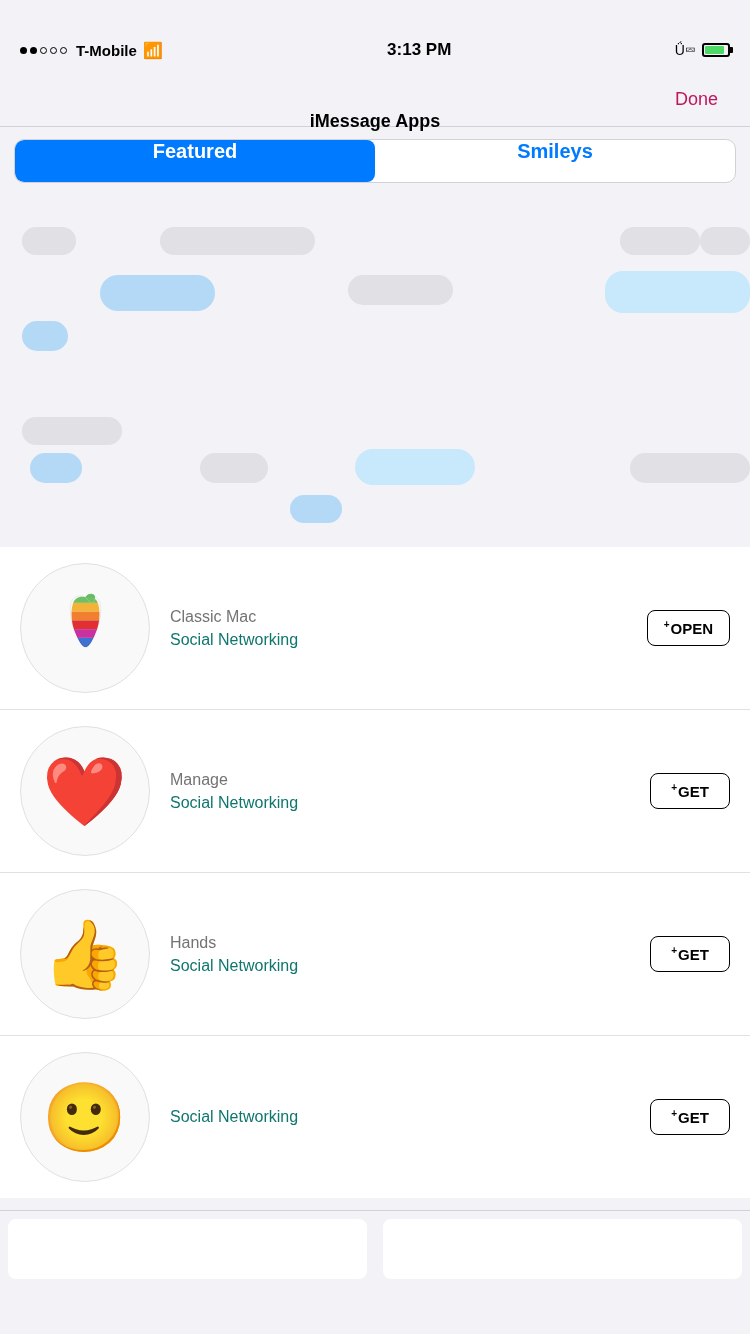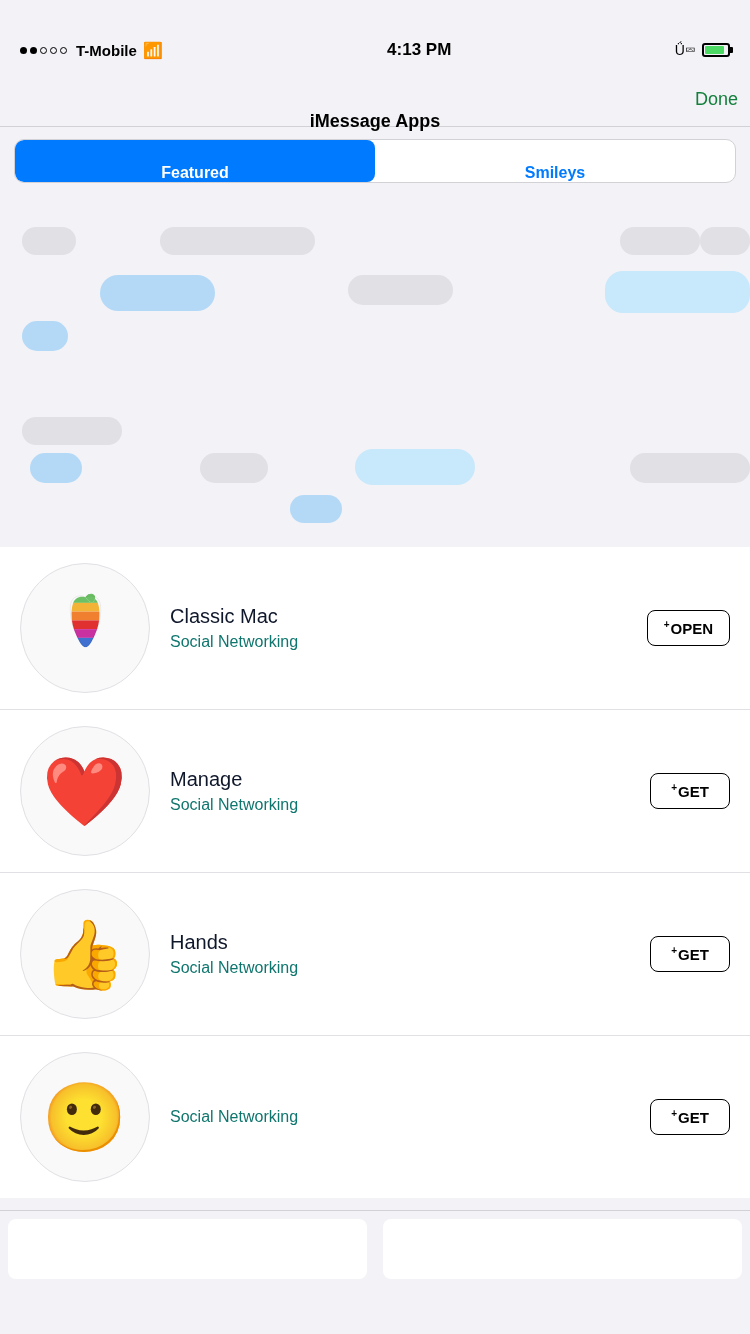--- a/index.html
+++ b/index.html
@@ -94,43 +94,43 @@
       border-bottom: 1px solid #d1d1d6;
     }
     .nav-title {
       font-size: 18px;
       font-weight: 600;
       color: #000;
       margin-top: 44px;
     }
     .nav-done {
       position: absolute;
-      right: 12px;
+      right: 32px;
       font-size: 18px;
-      color: #15803d;
+      color: #be185d;
       font-weight: 400;
       cursor: pointer;
     }
 
     
     .segmented-control {
       margin: 12px 14px;
       background: #fff;
       border-radius: 10px;
       border: 1px solid #d1d1d6;
       display: flex;
       overflow: hidden;
       height: 44px;
     }
     .seg-btn {
       flex: 1;
       display: flex;
-      align-items: flex-end;
+      align-items: flex-start;
       justify-content: center;
-      font-size: 16px;
+      font-size: 20px;
       font-weight: 600;
       cursor: pointer;
       transition: all 0.2s;
     }
     .seg-btn.active {
       background: #007aff;
       color: #fff;
       border-radius: 8px;
     }
     .seg-btn.inactive {
@@ -204,23 +204,23 @@
       margin-right: 20px;
     }
     .app-icon-emoji {
       font-size: 68px;
       line-height: 1;
     }
     .app-info {
       flex: 1;
     }
     .app-name {
-      font-size: 20px;
+      font-size: 16px;
       font-weight: 400;
-      color: #0f172a;
+      color: #737373;
       margin-bottom: 5px;
     }
     .app-category {
       font-size: 16px;
       color: #0f766e;
     }
     .app-action-btn {
       border: 1.5px solid #000;
       border-radius: 8px;
       padding: 8px 16px;
@@ -268,21 +268,21 @@
     <div class="signal-dots">
       <div class="dot filled"></div>
       <div class="dot filled"></div>
       <div class="dot empty"></div>
       <div class="dot empty"></div>
       <div class="dot empty"></div>
     </div>
     <span class="carrier">T-Mobile</span>
     <span class="wifi-icon">📶</span>
   </div>
-  <div class="status-center">4:13 PM</div>
+  <div class="status-center">3:13 PM</div>
   <div class="status-right">
     <span class="bt-icon">Ǘ⮹</span>
     <div class="battery-container">
       <div class="battery">
         <div class="battery-fill"></div>
       </div>
     </div>
   </div>
 </div>
 

